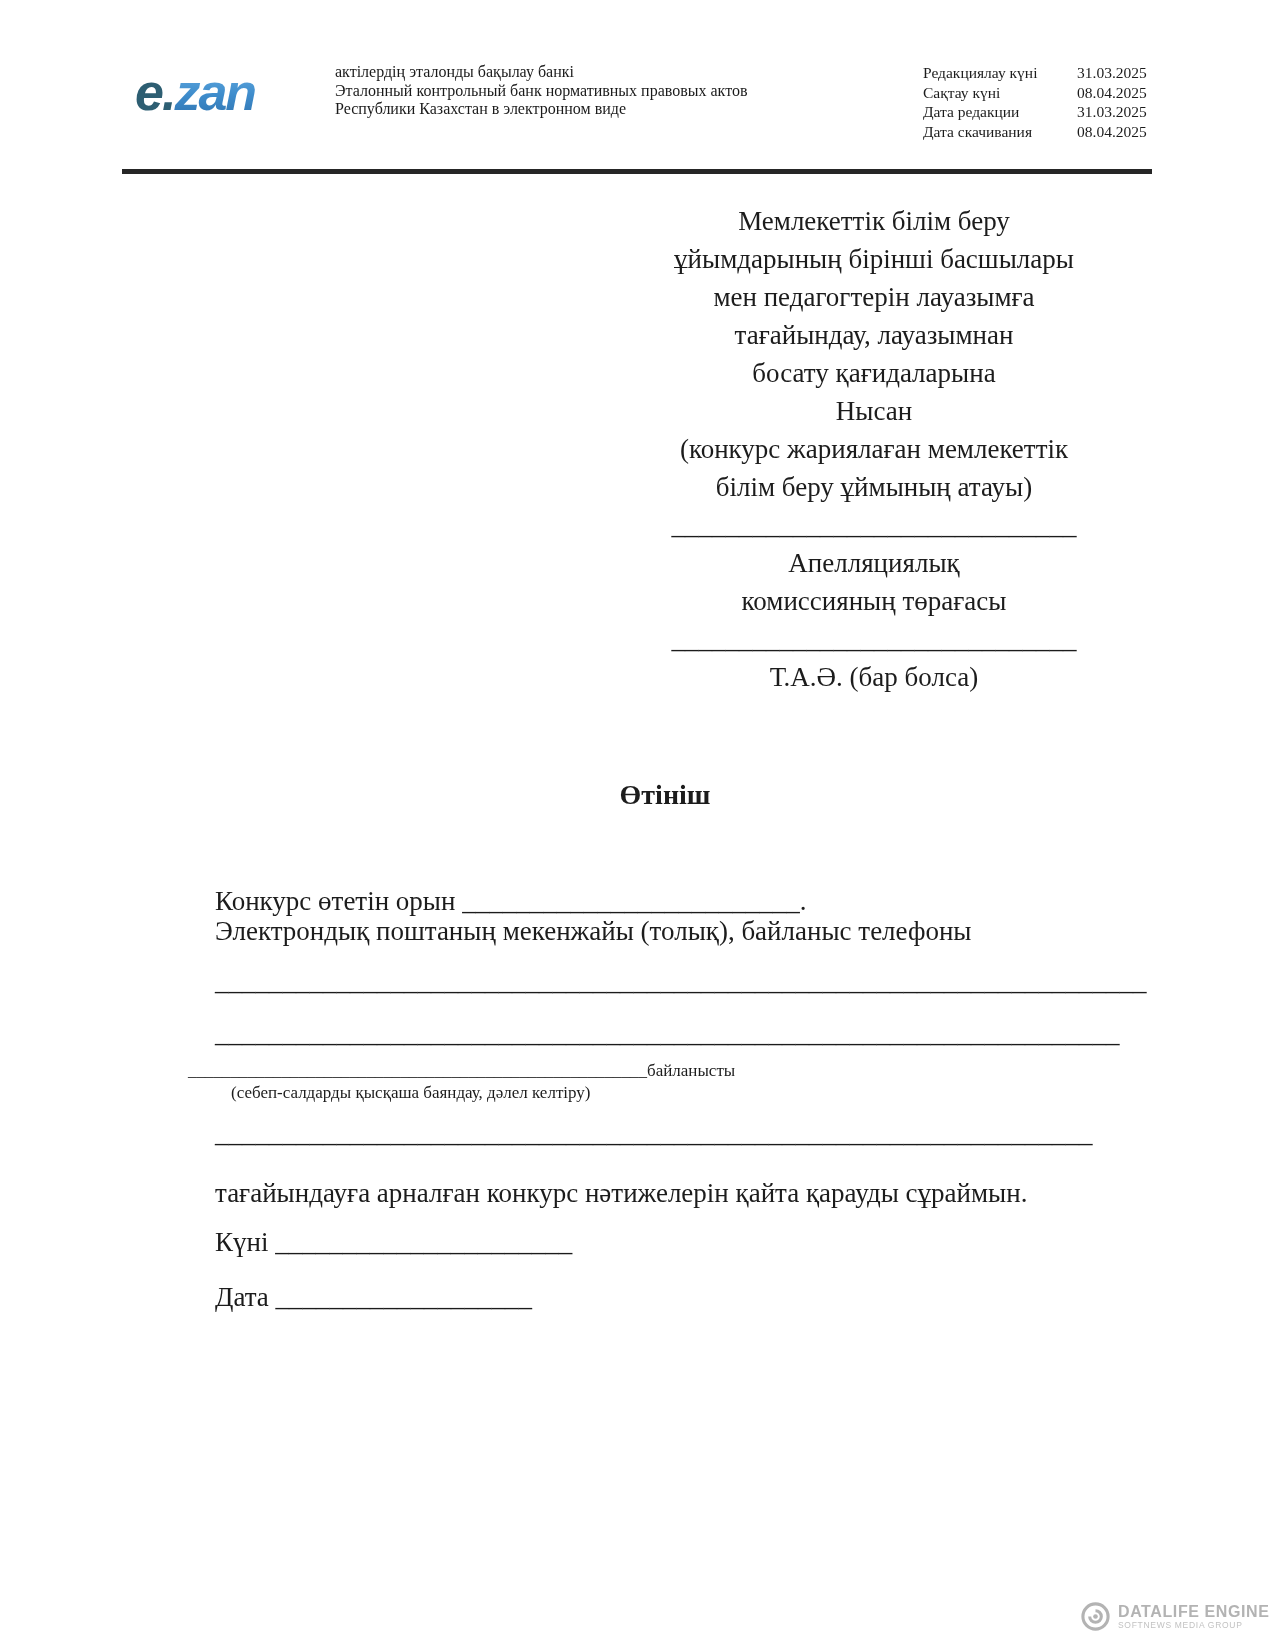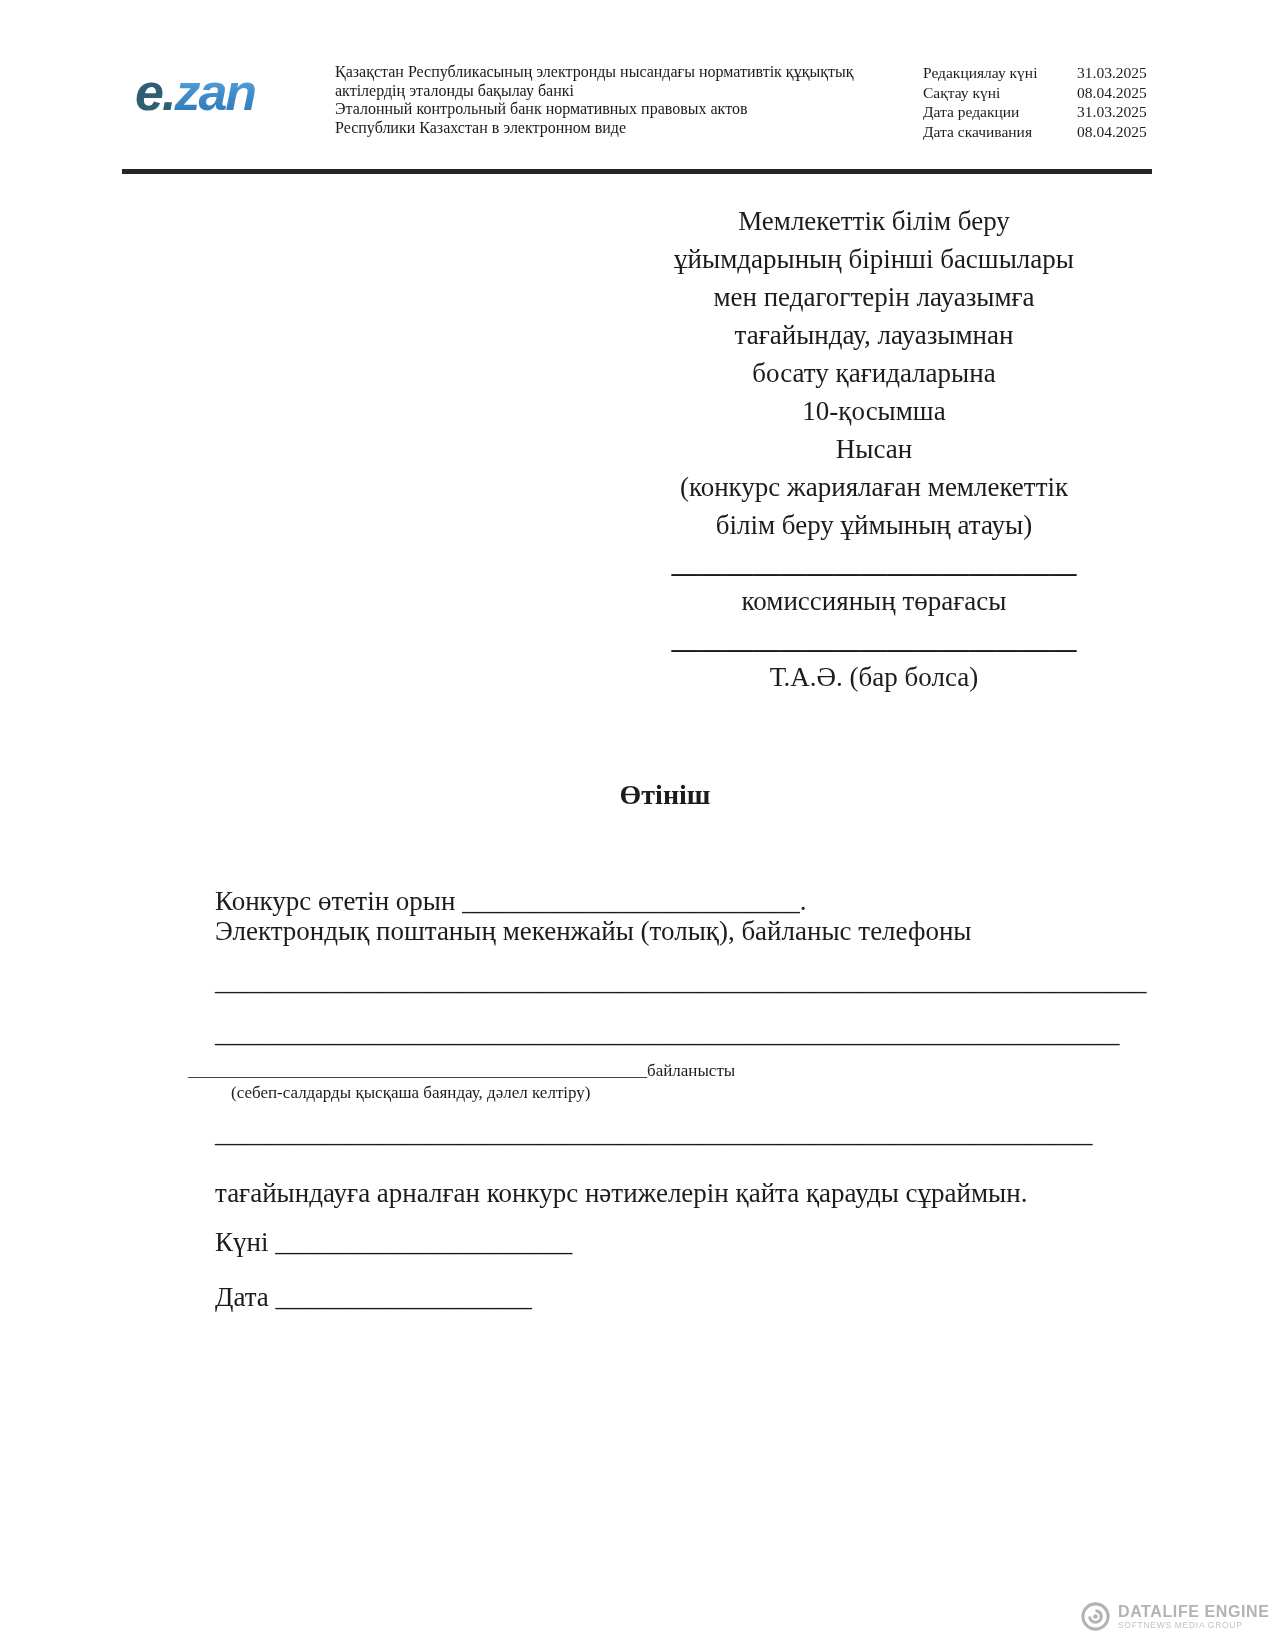--- a/index.html
+++ b/index.html
@@ -71,21 +71,21 @@
   
   .appendix-block {
     position: absolute;
     top: 202px; left: 640px;
     width: 468px;
     text-align: center;
     font-size: 27px;
     line-height: 38px;
     white-space: nowrap;
   }
-  .appendix-block .blank { letter-spacing: 0; font-weight: bold; }
+  .appendix-block .blank { letter-spacing: 0; }
 
   
   .form-title {
     position: absolute;
     top: 779px; left: 215px;
     width: 900px;
     text-align: center;
     font-size: 28px;
     font-weight: 700;
   }
@@ -138,21 +138,20 @@
 </head>
 <body>
 
 <div class="page">
 
   <div class="header-row">
     <div class="ezan-logo">
       <span class="part-e">e.</span><span class="part-zan">zan</span>
     </div>
     <div class="org-block">
-      <div>Қазақстан Республикасының электронды нысандағы нормативтік құқықтық</div>
       <div>актілердің эталонды бақылау банкі</div>
       <div>Эталонный контрольный банк нормативных правовых актов</div>
       <div>Республики Казахстан в электронном виде</div>
     </div>
     <div class="meta-block">
       <div class="meta-row">
         <span class="meta-label">Редакциялау күні</span>
         <span class="meta-value">31.03.2025</span>
       </div>
       <div class="meta-row">
@@ -171,25 +170,25 @@
   </div>
 
   <div class="header-divider"></div>
 
   <div class="appendix-block">
     <div>Мемлекеттік білім беру</div>
     <div>ұйымдарының бірінші басшылары</div>
     <div>мен педагогтерін лауазымға</div>
     <div>тағайындау, лауазымнан</div>
     <div>босату қағидаларына</div>
-    <div>10-қосымша</div>
     <div>Нысан</div>
     <div>(конкурс жариялаған мемлекеттік</div>
     <div>білім беру ұймының атауы)</div>
     <div class="blank">______________________________</div>
+    <div>Апелляциялық</div>
     <div>комиссияның төрағасы</div>
     <div class="blank">______________________________</div>
     <div>Т.А.Ә. (бар болса)</div>
   </div>
 
   <div class="form-title">Өтініш</div>
 
   <div class="form-body">
     <div class="form-line l-venue">
       <span>Конкурс өтетін орын </span><span>_________________________</span><span>.</span>

